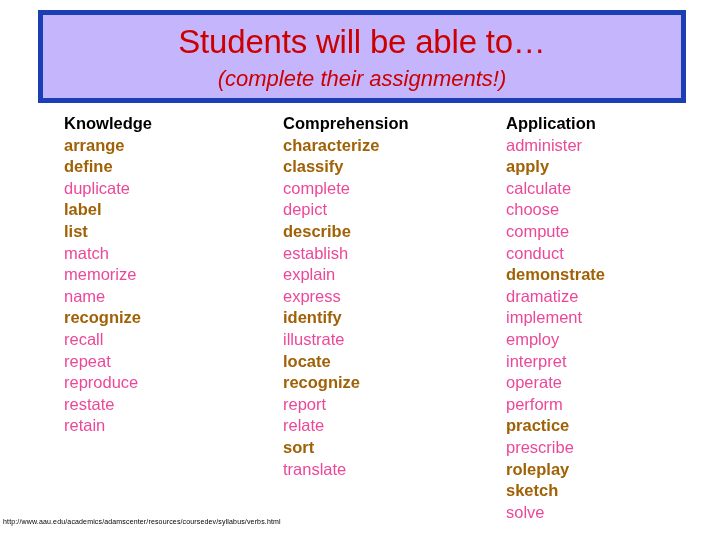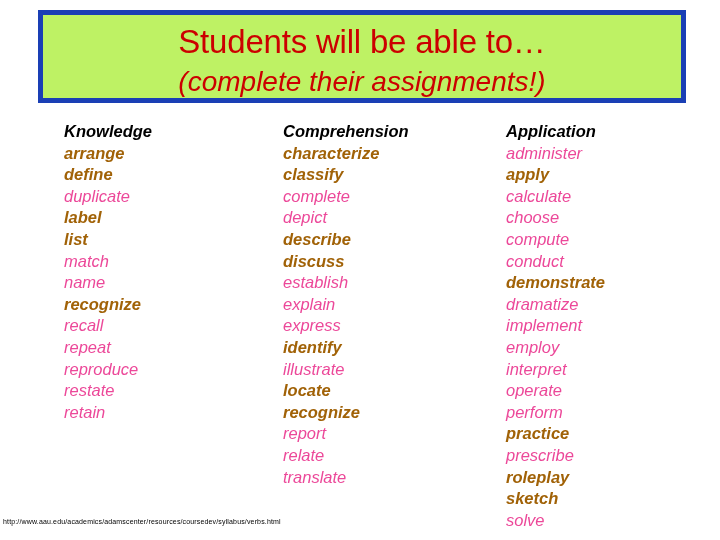--- a/index.html
+++ b/index.html
@@ -16,54 +16,53 @@
   }
 
   
   #title-banner {
     position: absolute;
     left: 38px;
     top: 10px;
     width: 648px;
     height: 93px;
     box-sizing: border-box;
-    background: #bef264;
+    background: #c4b5fd;
     border: 5px solid #1a3fb5;
     text-align: center;
     overflow: hidden;
   }
   #title-main {
     color: #cc0000;
     font-size: 33px;
     font-weight: normal;
     line-height: 1;
     margin-top: 10px;
     letter-spacing: -0.2px;
     white-space: nowrap;
   }
   #title-sub {
     color: #cc0000;
-    font-size: 28px;
+    font-size: 22px;
     font-style: italic;
     line-height: 1;
     margin-top: 10px;
     white-space: nowrap;
   }
 
   
   #columns {
     position: absolute;
     left: 0;
     top: 113px;
     width: 720px;
   }
   .verb-column {
     position: absolute;
-    top: 8px;
-    font-style: italic;
+    top: 0;
   }
   .verb-column.col-0 { left: 64px;  width: 210px; }
   .verb-column.col-1 { left: 283px; width: 215px; }
   .verb-column.col-2 { left: 506px; width: 200px; }
 
   .verb-heading {
     font-size: 16.5px;
     font-weight: bold;
     color: #000000;
     line-height: 21.6px;
@@ -103,45 +102,46 @@
 
 <div id="columns">
     <div class="verb-column col-0">
       <div class="verb-heading">Knowledge</div>
       <div class="verb-item red">arrange</div>
       <div class="verb-item red">define</div>
       <div class="verb-item">duplicate</div>
       <div class="verb-item red">label</div>
       <div class="verb-item red">list</div>
       <div class="verb-item">match</div>
+      <div class="verb-item">memorize</div>
       <div class="verb-item">name</div>
       <div class="verb-item red">recognize</div>
       <div class="verb-item">recall</div>
       <div class="verb-item">repeat</div>
       <div class="verb-item">reproduce</div>
       <div class="verb-item">restate</div>
       <div class="verb-item">retain</div>
     </div>
     <div class="verb-column col-1">
       <div class="verb-heading">Comprehension</div>
       <div class="verb-item red">characterize</div>
       <div class="verb-item red">classify</div>
       <div class="verb-item">complete</div>
       <div class="verb-item">depict</div>
       <div class="verb-item red">describe</div>
-      <div class="verb-item red">discuss</div>
       <div class="verb-item">establish</div>
       <div class="verb-item">explain</div>
       <div class="verb-item">express</div>
       <div class="verb-item red">identify</div>
       <div class="verb-item">illustrate</div>
       <div class="verb-item red">locate</div>
       <div class="verb-item red">recognize</div>
       <div class="verb-item">report</div>
       <div class="verb-item">relate</div>
+      <div class="verb-item red">sort</div>
       <div class="verb-item">translate</div>
     </div>
     <div class="verb-column col-2">
       <div class="verb-heading">Application</div>
       <div class="verb-item">administer</div>
       <div class="verb-item red">apply</div>
       <div class="verb-item">calculate</div>
       <div class="verb-item">choose</div>
       <div class="verb-item">compute</div>
       <div class="verb-item">conduct</div>

